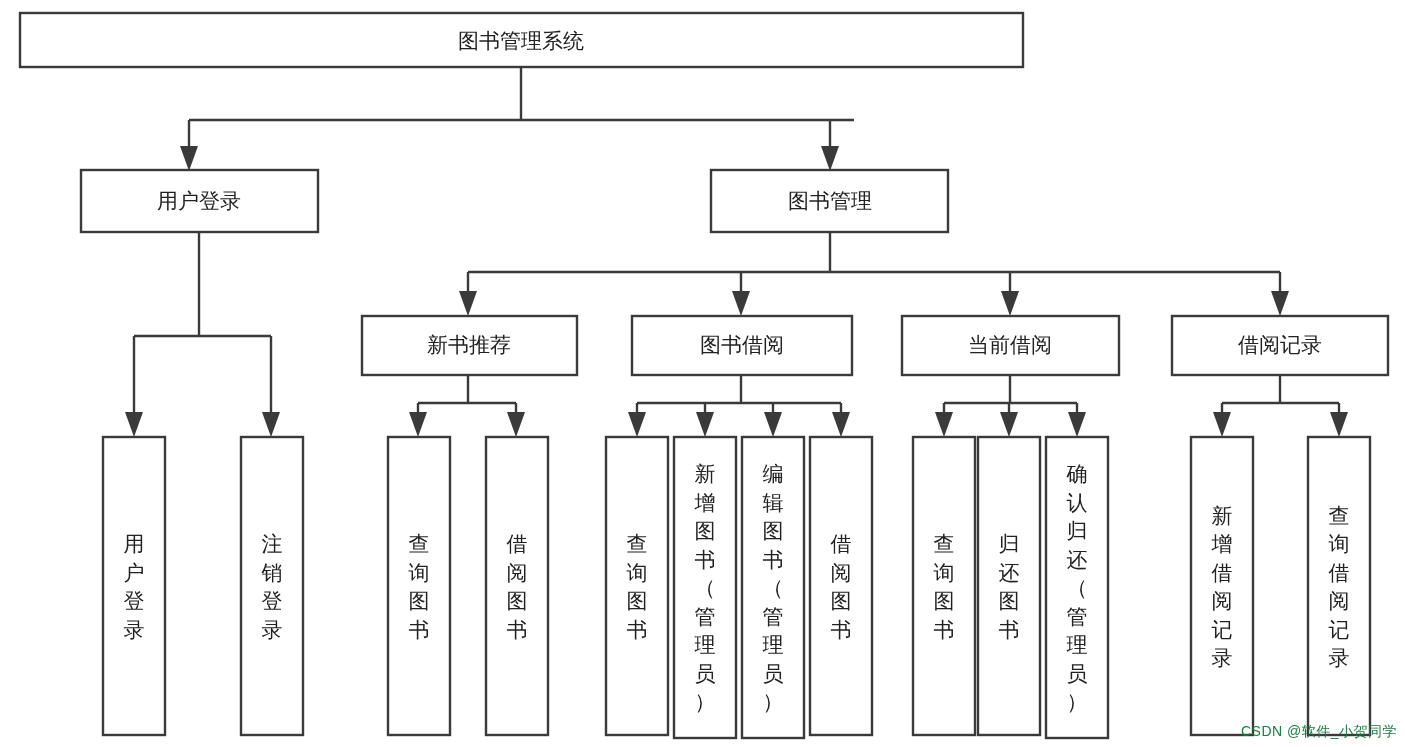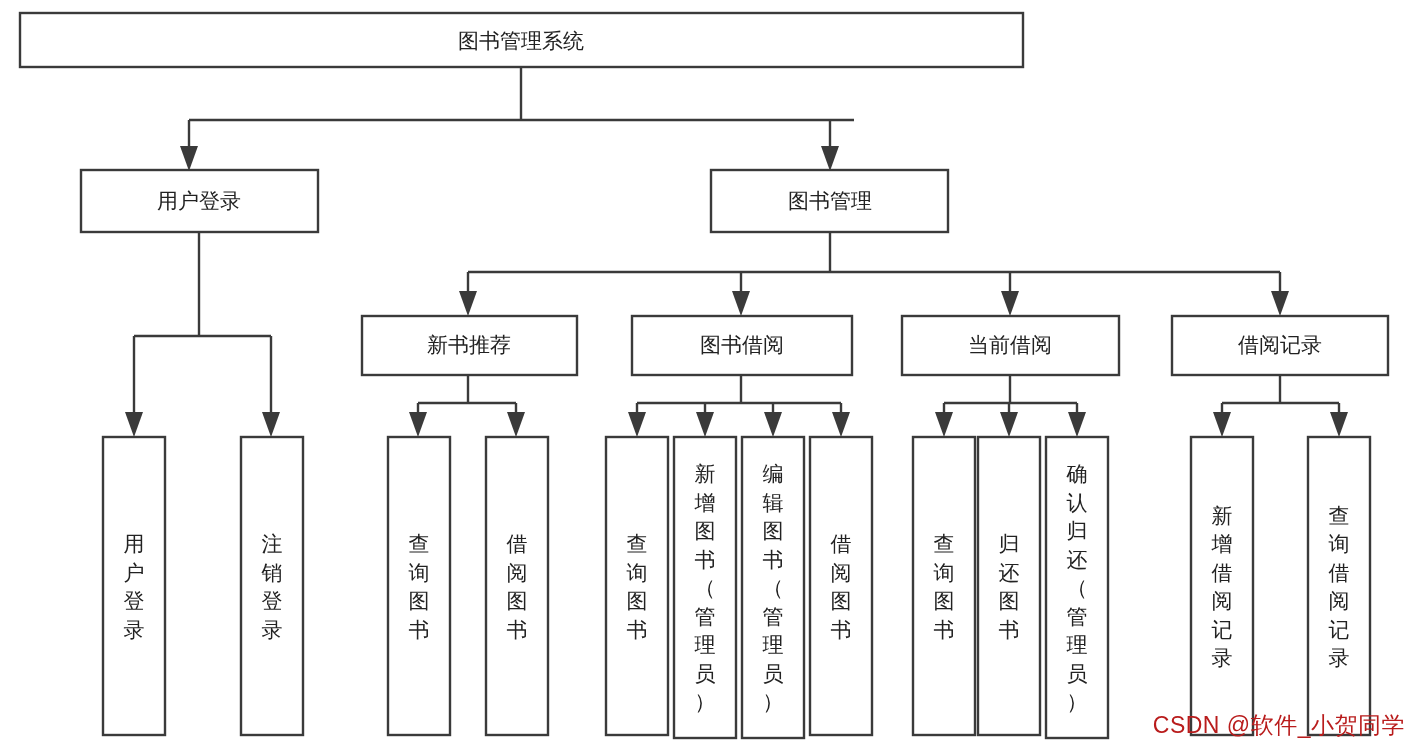--- a/index.html
+++ b/index.html
@@ -49,25 +49,25 @@
     dominant-baseline: middle;
   }
   text.node-label-v {
     fill: #222222;
     font-family: "Liberation Sans", "DejaVu Sans", sans-serif;
     font-size: 21px;
     text-anchor: middle;
   }
   .watermark {
     position: absolute;
-    right: 0;
+    right: 8px;
     bottom: 6px;
     font-family: "Liberation Sans", "DejaVu Sans", sans-serif;
-    font-size: 23px;
-    color: #b91c1c;
+    font-size: 14px;
+    color: #15803d;
     letter-spacing: 0.5px;
     white-space: nowrap;
     pointer-events: none;
   }
 </style>
 </head>
 <body>
 
 <div id="diagram-root">
   <svg class="diagram" viewBox="0 0 1405 747" xmlns="http://www.w3.org/2000/svg">

